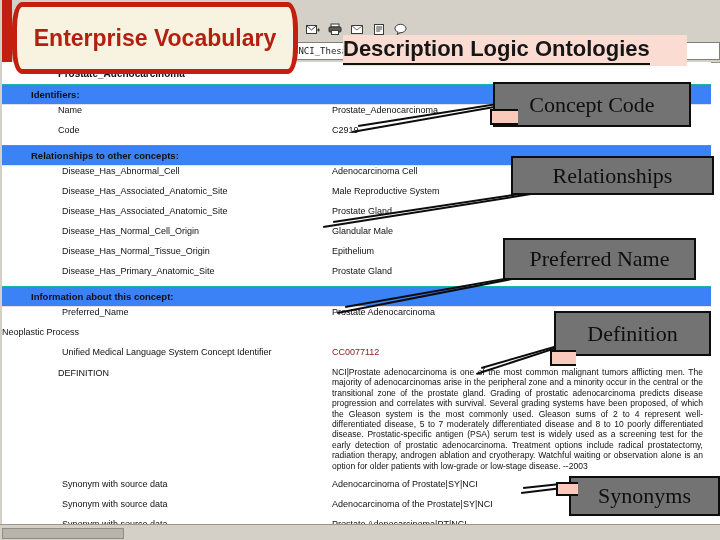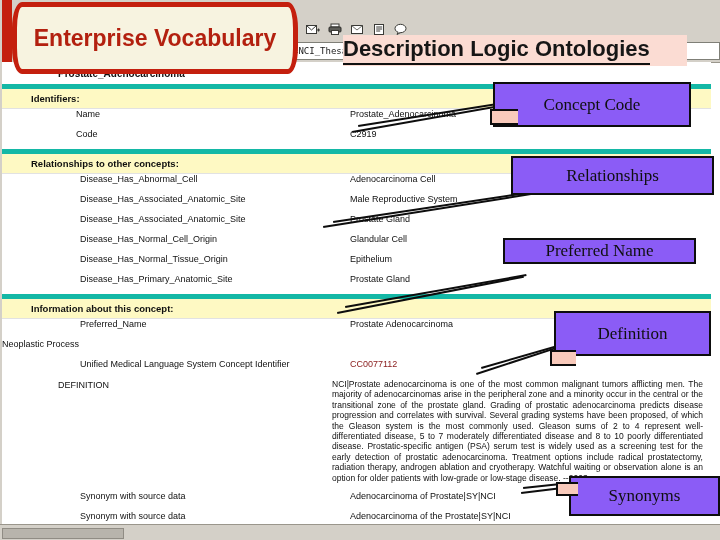--- a/index.html
+++ b/index.html
@@ -61,37 +61,37 @@
     position:absolute;left:2px;top:528px;width:120px;height:9px;
     background:#b8b4ac;border:1px solid #908c84;
   }
   
   #content{
     position:absolute;left:2px;top:62px;width:709px;height:462px;
     background:#ffffff;overflow:hidden;
     color:#101010;
   }
   .sec-head{
-    background:#fef9c3;
+    background:#3b82f6;
     font-weight:bold;
     font-size:9.5px;
     height:19px;
     padding-left:29px;
     display:flex;align-items:center;
-    border-top:5px solid #14b8a6;
+    border-top:1px solid #14b8a6;
     border-bottom:1px solid #e2e2e2;
   }
   .title-row{
     height:22px;display:flex;align-items:center;
     padding-left:56px;font-size:10px;font-weight:bold;
   }
   .kv{
     display:flex;align-items:flex-start;font-size:9px;height:20px;
   }
-  .kv .k{width:330px;padding-left:56px;box-sizing:border-box;margin-left:18px;}
+  .kv .k{width:330px;padding-left:56px;box-sizing:border-box;}
   .kv .v{flex:1;}
   .kv.deep .k{padding-left:60px;}
   .cui{color:#8b2020;}
   .defrow{
     display:flex;align-items:flex-start;font-size:9px;
   }
   .defrow .k{width:330px;padding-left:56px;box-sizing:border-box;padding-top:1px;}
   .defrow .v{flex:1;padding-right:8px;line-height:10.4px;font-size:8.5px;text-align:justify;}
   .spacer{height:8px;}
   
@@ -122,26 +122,26 @@
   }
   #heading .htxt{
     font-family:"Liberation Sans", sans-serif;
     font-size:22px;color:#161616;white-space:nowrap;
     border-bottom:2px solid #111111;
     padding-bottom:1px;
   }
   
   .callout{
     position:absolute;z-index:35;
-    background:#8b5cf6;
+    background:#737373;
     border:2px solid #0d0d0d;
     box-sizing:border-box;
     display:flex;align-items:center;justify-content:center;
     font-family:"Liberation Serif", serif;
-    font-size:17px;color:#0f0f0f;
+    font-size:22px;color:#0f0f0f;
     white-space:nowrap;
   }
   .leader{
     position:absolute;z-index:34;
     border-top:2px solid #0d0d0d;
     transform-origin:0 0;
   }
   .leader2{
     position:absolute;z-index:34;
     border-top:2px solid #0d0d0d;
@@ -231,21 +231,21 @@
     <div class="kv deep">
       <div class="k">Disease_Has_Associated_Anatomic_Site</div>
       <div class="v">Male Reproductive System</div>
     </div>
     <div class="kv deep">
       <div class="k">Disease_Has_Associated_Anatomic_Site</div>
       <div class="v">Prostate Gland</div>
     </div>
     <div class="kv deep">
       <div class="k">Disease_Has_Normal_Cell_Origin</div>
-      <div class="v">Glandular Cell</div>
+      <div class="v">Glandular Male</div>
     </div>
     <div class="kv deep">
       <div class="k">Disease_Has_Normal_Tissue_Origin</div>
       <div class="v">Epithelium</div>
     </div>
     <div class="kv deep">
       <div class="k">Disease_Has_Primary_Anatomic_Site</div>
       <div class="v">Prostate Gland</div>
     </div>
 
@@ -302,21 +302,21 @@
 <div class="notch" style="left:556px;top:482px;width:22px;height:14px;border-right:none;"></div>
 
 <div class="callout" style="left:493px;top:82px;width:198px;height:45px;">
   <span>Concept Code</span>
 </div>
 
 <div class="callout" style="left:511px;top:156px;width:203px;height:39px;">
   <span>Relationships</span>
 </div>
 
-<div class="callout" style="left:503px;top:238px;width:193px;height:26px;">
+<div class="callout" style="left:503px;top:238px;width:193px;height:42px;">
   <span>Preferred Name</span>
 </div>
 
 <div class="callout" style="left:554px;top:311px;width:157px;height:45px;">
   <span>Definition</span>
 </div>
 
 <div class="callout" style="left:569px;top:476px;width:151px;height:40px;">
   <span>Synonyms</span>
 </div>

